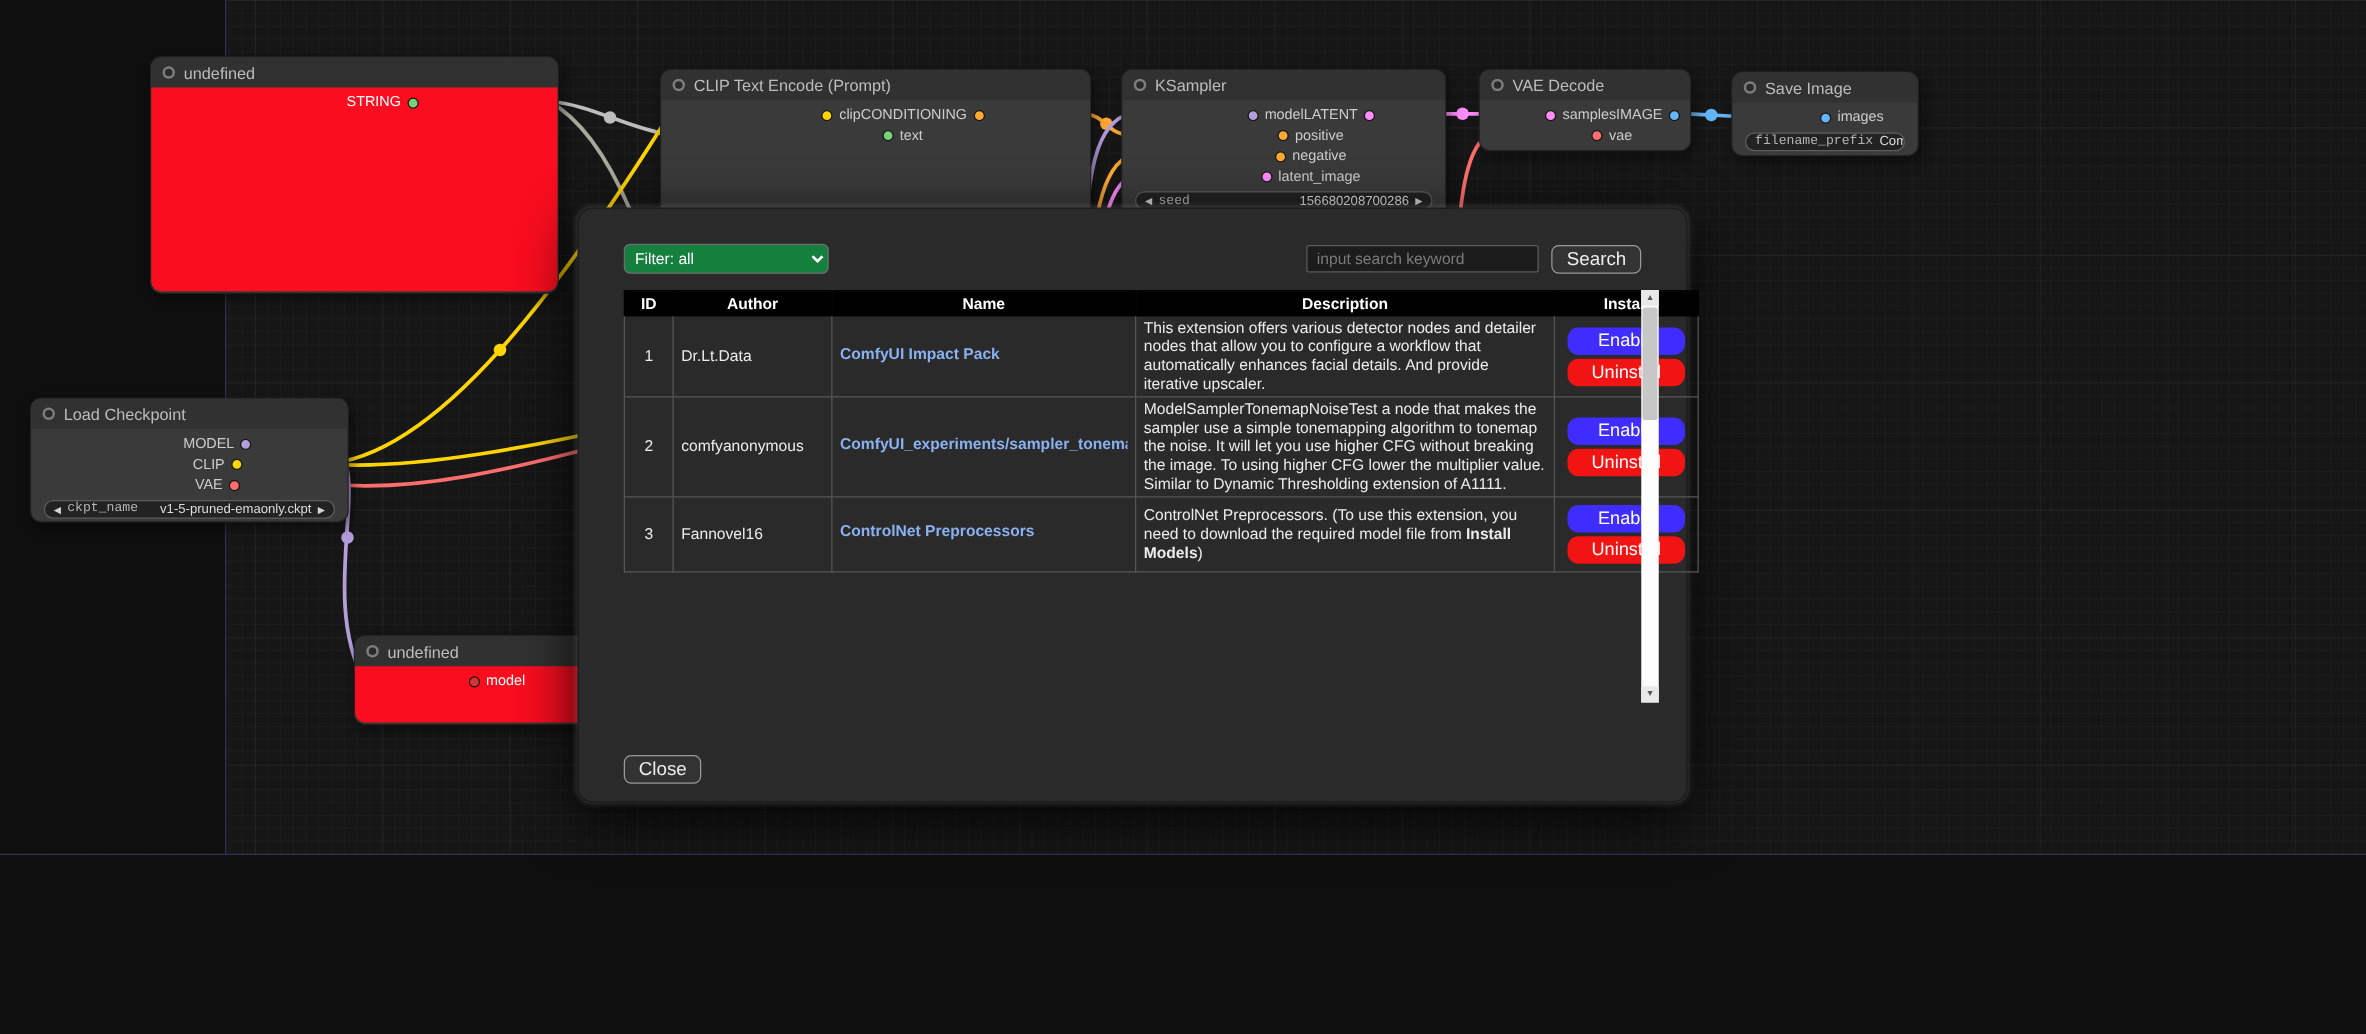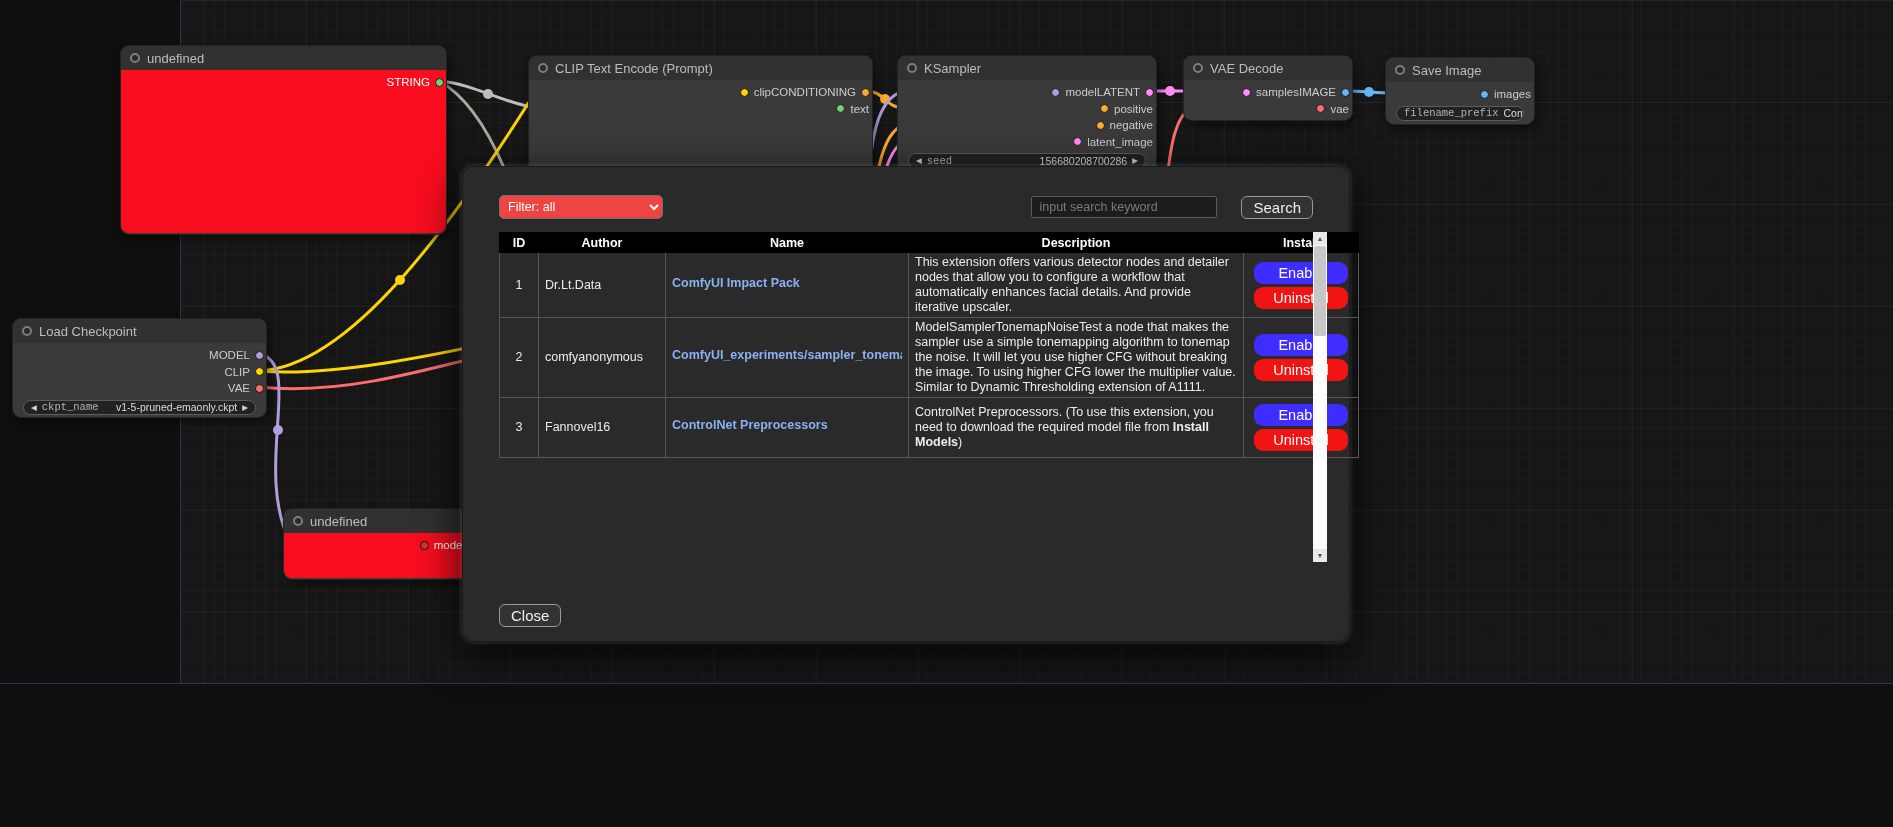--- a/index.html
+++ b/index.html
@@ -30,21 +30,21 @@
     box-sizing:border-box;box-shadow:3px 4px 10px rgba(0,0,0,0.45);color:#cccccc;
   }
   .node-title{
     height:24px;display:flex;align-items:center;gap:7px;padding:0 9px;
     background:#313131;border-radius:8px 8px 0 0;font-size:13px;color:#bdbdbd;
     white-space:nowrap;overflow:hidden;
   }
   .title-dot{width:10px;height:10px;border-radius:50%;border:2px solid #7d7d7d;background:#2a2a2a;box-sizing:border-box;flex:none;}
   .node-body{height:calc(100% - 25px);padding-top:4px;border-radius:0 0 8px 8px;box-sizing:border-box;overflow:hidden;}
   .node.error .node-body{color:#ffffff;}
-  .slot-row{display:flex;justify-content:flex-end;align-items:center;height:16.5px;padding:0 3px;margin-left:44px;}
+  .slot-row{display:flex;justify-content:center;align-items:center;height:16.5px;padding:0 3px;margin-left:44px;}
   .slot{display:flex;align-items:center;gap:5px;font-size:11.5px;min-height:1px;}
   .slot-dot{width:9px;height:9px;border-radius:50%;border:1px solid #151515;box-sizing:border-box;flex:none;}
   .slot.in .slot-dot{margin-left:-1px;}
   .slot.out .slot-dot{margin-right:-1px;}
   .widget{
     height:15px;margin:3px 10px 2px;background:#222222;border:1px solid #5d5d5d;border-radius:9px;
     display:flex;align-items:center;gap:5px;padding:0 7px;font-size:10.5px;color:#c2c2c2;box-sizing:border-box;
     white-space:nowrap;overflow:hidden;
   }
   .warrow{font-size:7.5px;color:#d4d4d4;flex:none;}
@@ -52,24 +52,24 @@
   .wvalue{color:#dcdcdc;}
   
   .dialog{
     position:absolute;left:462px;top:166px;width:888px;height:476px;z-index:10;
     background:#2a2a2a;border:1px solid #191919;border-radius:12px;box-sizing:border-box;
     box-shadow:0 0 5px rgba(255,255,255,0.22), 0 12px 45px rgba(0,0,0,0.85);
     display:flex;flex-direction:column;padding:28px 36px 14px;
   }
   .dialog-toolbar{display:flex;justify-content:space-between;align-items:center;flex:none;}
   .filter-select{
-    width:164px;height:24px;background:#ef4444;color:#fff;border:1px solid #6f6f6f;border-radius:5px;
+    width:164px;height:24px;background:#15803d;color:#fff;border:1px solid #6f6f6f;border-radius:5px;
     font-size:12.5px;font-family:inherit;padding:0 4px;
   }
-  .toolbar-right{display:flex;align-items:center;gap:24px;}
+  .toolbar-right{display:flex;align-items:center;gap:10px;}
   .search-input{
     width:186px;height:22px;background:#1c1c1c;border:1px solid #5a5a5a;color:#ddd;
     font-size:12.5px;font-family:inherit;padding:0 7px;box-sizing:border-box;border-radius:2px;
   }
   .search-input::placeholder{color:#7b7b7b;}
   .push-btn{
     background:#333333;color:#eeeeee;border:1px solid #9a9a9a;border-radius:6px;
     font-size:15px;font-family:inherit;padding:2px 11px;cursor:pointer;
   }
   .table-zone{position:relative;width:748px;height:330px;margin-top:13px;flex:none;}
@@ -248,21 +248,21 @@
               <span class="slot-label">images</span>
             </span>
             <span class="slot out"></span>
           </div>
           <div class="widget">
             <span class="wlabel">filename_prefix</span>
             <span class="wvalue">ComfyUI</span>
           </div>
         </div>
       </div>
-      <div class="node" style="left: 12px; top: 318px; width: 255px; height: 100px;">
+      <div class="node" style="left: 24px; top: 318px; width: 255px; height: 100px;">
         <div class="node-title">
           <span class="title-dot"></span>
           <span class="title-text">Load Checkpoint</span>
         </div>
         <div class="node-body">
           <div class="slot-row">
             <span class="slot in"></span>
             <span class="slot out">
               <span class="slot-label">MODEL</span>
               <i class="slot-dot" style="background: rgb(179, 157, 219);"></i>

